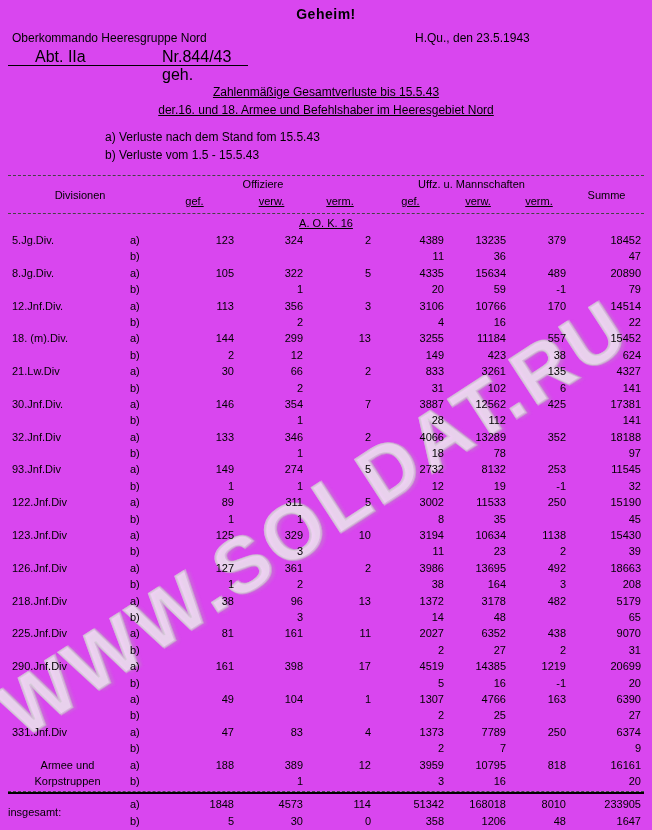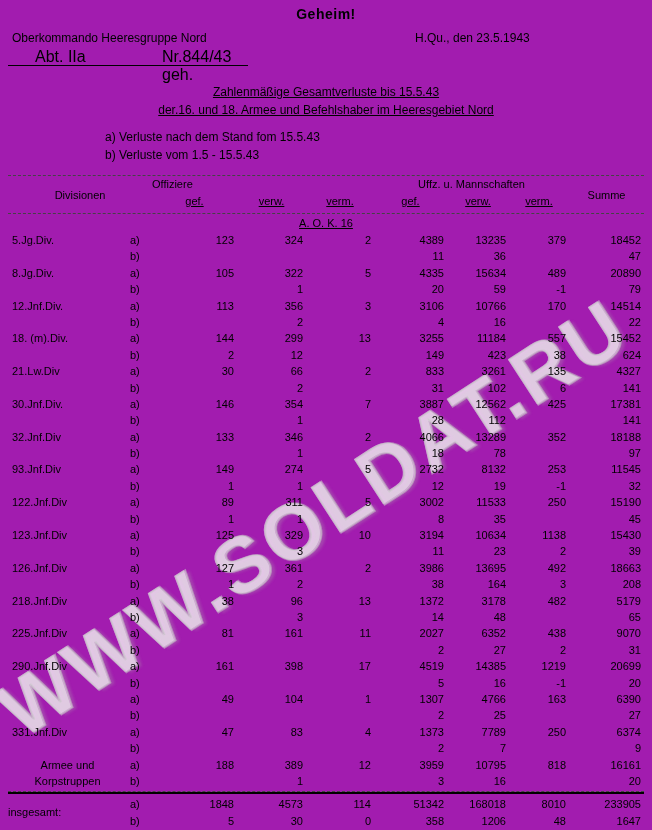--- a/index.html
+++ b/index.html
@@ -1,38 +1,38 @@
 <!DOCTYPE html>
 <html><head>
 <meta charset="utf-8">
 <style>
   html,body { margin:0; padding:0; background:#fff; }
   .page {
-    position:relative; width:652px; height:830px; background:#a21caf;
+    position:relative; width:652px; height:830px; background:#d946ef;
     font-family:"Liberation Sans", sans-serif; color:#000; overflow:hidden;
   }
   .classification { position:absolute; top:6px; left:0; right:0; text-align:center;
     font-size:14px; font-weight:bold; letter-spacing:0.5px; }
   .org-line { position:absolute; top:31px; left:12px; font-size:12px; }
   .place-date { position:absolute; top:31px; left:415px; font-size:12px; }
   .dept-row { position:absolute; top:47px; left:8px; width:240px; height:18px;
     border-bottom:1px solid #000; font-size:16px; }
   .dept { position:absolute; left:27px; top:1px; }
   .doc-no { position:absolute; left:154px; top:1px; }
   .title-block { position:absolute; top:83px; left:0; right:0; text-align:center; font-size:12px; }
   .title-line { text-decoration:underline; line-height:18px; }
   .legend { position:absolute; top:128px; left:105px; font-size:12px; line-height:18px; }
 
   
   .ctable { position:absolute; left:8px; top:175px; width:636px; font-size:11px; z-index:2;
     --cols: 119px 25px 85px 69px 68px 73px 62px 60px 75px; }
   .thead { display:grid; grid-template-columns:var(--cols); grid-auto-rows:17px;
     border-top:1px dashed #444; border-bottom:1px dashed #444; padding:2px 0 1px; }
   .h-div   { grid-column:1/3; grid-row:1/3; align-self:center; text-align:center; }
-  .h-off   { grid-column:3/6; grid-row:1; }
+  .h-off   { grid-column:3/6; grid-row:1; text-align:center; }
   .h-uffz  { grid-column:6/9; grid-row:1; text-align:center; }
   .h-summe { grid-column:9; grid-row:1/3; align-self:center; text-align:center; }
   .h-sub   { grid-row:2; text-align:center; text-decoration:underline; }
   .h-sub.s1{grid-column:3} .h-sub.s2{grid-column:4} .h-sub.s3{grid-column:5}
   .h-sub.s4{grid-column:6} .h-sub.s5{grid-column:7} .h-sub.s6{grid-column:8}
 
   .section-row { height:17px; line-height:17px; text-align:center; margin-top:1px; }
   .section-row span { text-decoration:underline; }
 
   .rowpair { display:grid; grid-template-columns:var(--cols); grid-auto-rows:16.4px;

